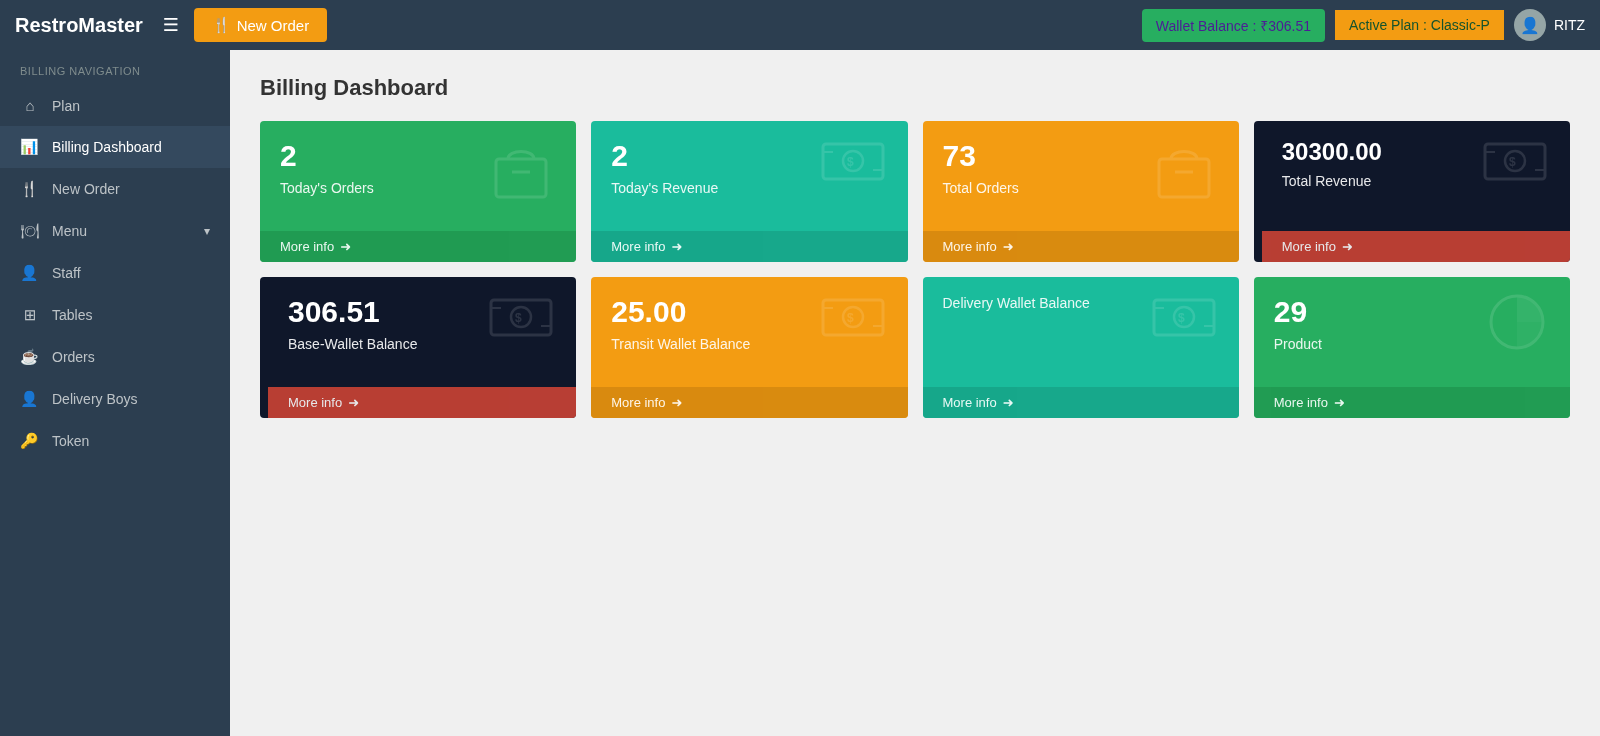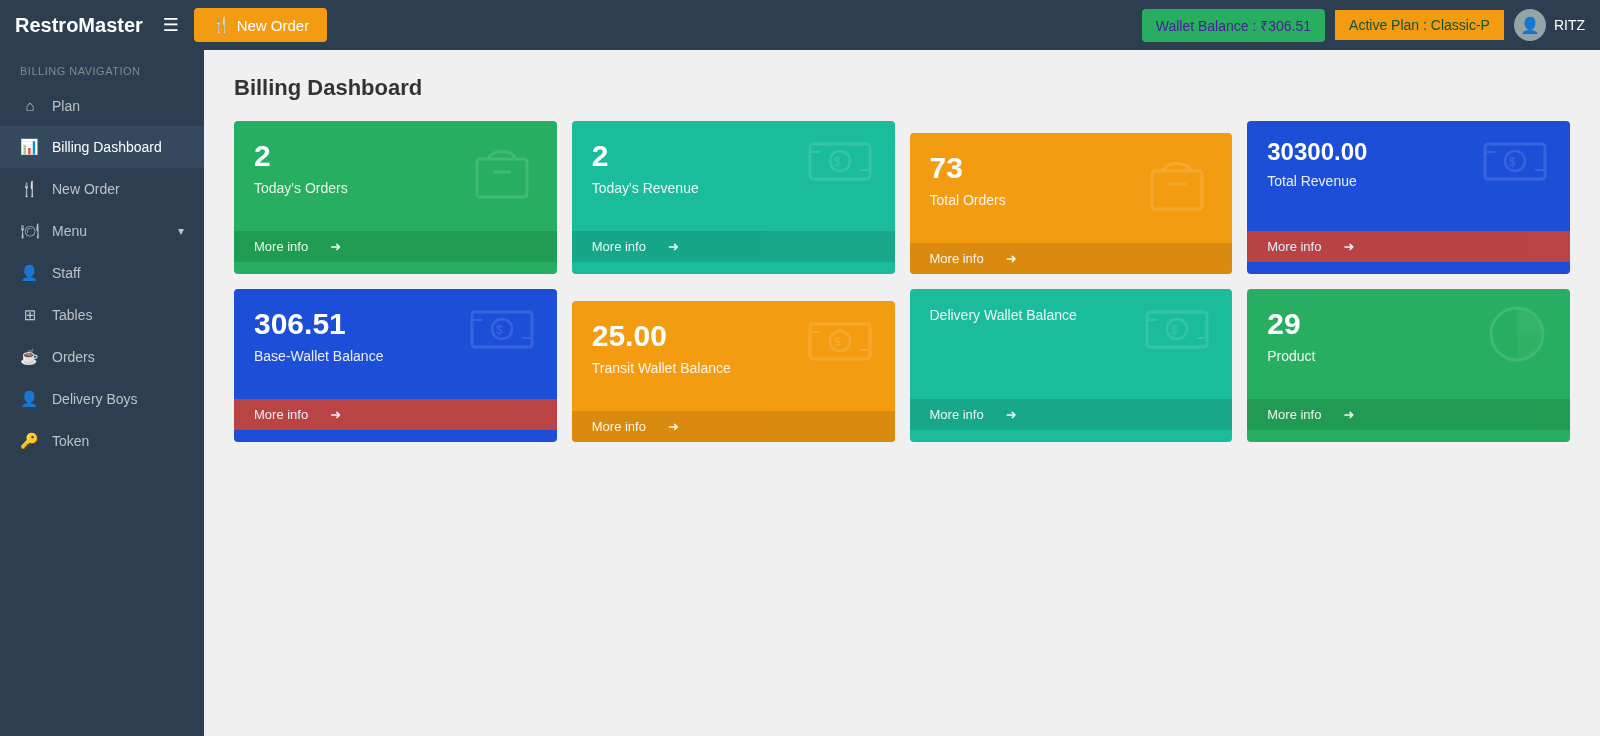--- a/index.html
+++ b/index.html
@@ -82,21 +82,21 @@
 
     
     .layout {
       display: flex;
       flex: 1;
       overflow: hidden;
     }
 
     
     .sidebar {
-      width: 204px;
+      width: 230px;
       background: #2c3e50;
       color: white;
       flex-shrink: 0;
       overflow-y: auto;
     }
     .sidebar-section-label {
       font-size: 11px;
       color: #7f8c8d;
       text-transform: uppercase;
       padding: 15px 20px 8px;
@@ -166,33 +166,33 @@
       font-size: 55px;
       opacity: 0.35;
       line-height: 1;
       margin-top: -5px;
     }
     .stat-card-footer {
       padding: 8px 20px;
       font-size: 13px;
       display: flex;
       align-items: flex-start;
-      gap: 22px;
+      gap: 6px;
       cursor: pointer;
       opacity: 0.9;
     }
 
     
     .card-green { background: #27ae60; }
     .card-green .stat-card-footer { background: #219a52; }
     .card-cyan { background: #1abc9c; }
     .card-cyan .stat-card-footer { background: #17a589; }
-    .card-orange { background: #f39c12; margin-top: 12px; }
+    .card-orange { background: #f39c12; }
     .card-orange .stat-card-footer { background: #d68910; }
-    .card-red { background: #1d4ed8; }
+    .card-red { background: #0f172a; padding-left: 8px; }
     .card-red .stat-card-footer { background: #cb4335; }
   </style>
 </head>
 <body>
 
 <nav class="topnav">
   <span class="topnav-brand">RestroMaster</span>
   <button class="topnav-toggle">☰</button>
   <button class="topnav-neworder">
     <span>🍴</span>

